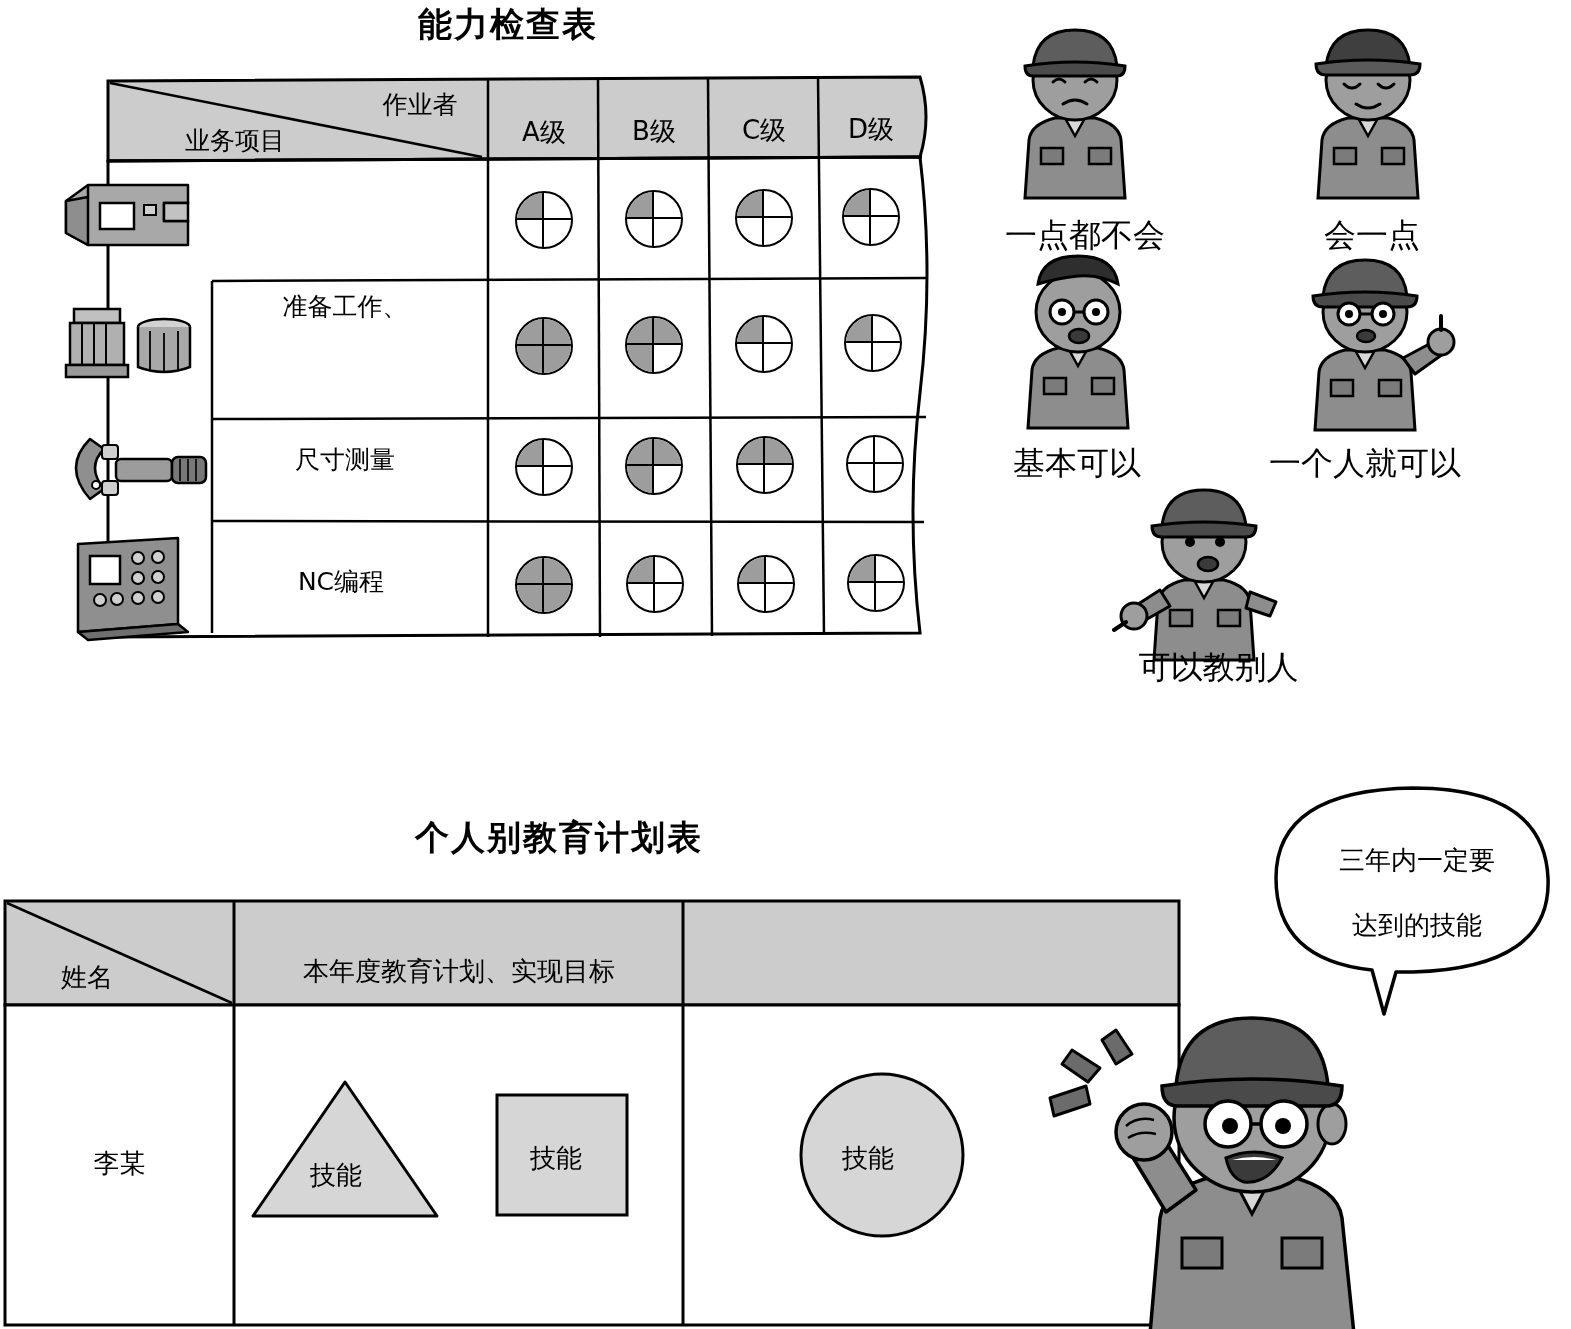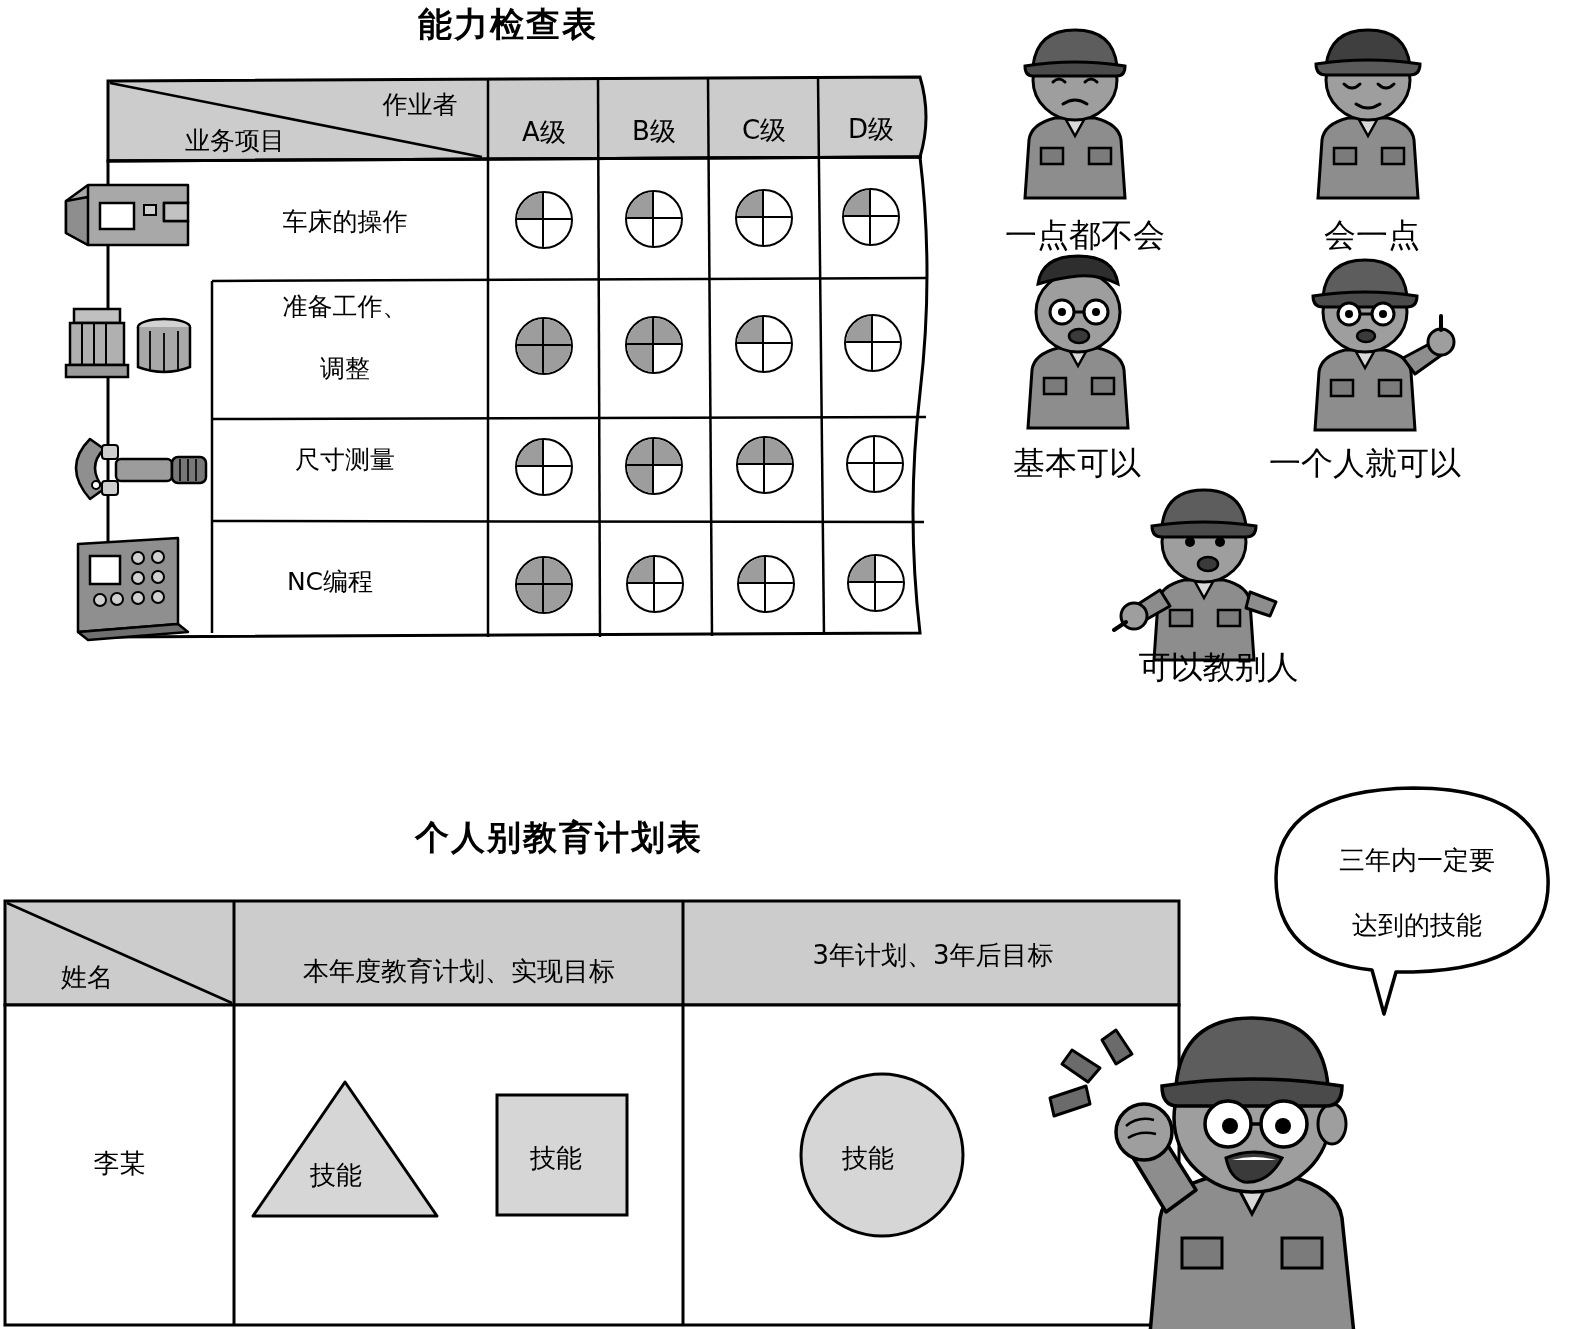--- a/index.html
+++ b/index.html
@@ -159,25 +159,23 @@
   </svg>
 
   <div class="cellbox" style="left:230px; top:14px; width:180px; height:34px;">作业者</div>
   <div class="cellbox" style="left:40px; top:50px; width:190px; height:34px;">业务项目</div>
 
   <div class="cellbox hdr-grade" style="left:393px; top:30px; width:102px; height:36px;">A级</div>
   <div class="cellbox hdr-grade" style="left:503px; top:29px; width:102px; height:36px;">B级</div>
   <div class="cellbox hdr-grade" style="left:613px; top:28px; width:102px; height:36px;">C级</div>
   <div class="cellbox hdr-grade" style="left:723px; top:27px; width:96px; height:36px;">D级</div>
 
-  <div class="rowlabel" style="left:100px; top:130px;">车床的操作</div>
   <div class="rowlabel" style="left:100px; top:215px;">准备工作、</div>
-  <div class="rowlabel" style="left:100px; top:277px;">调整</div>
   <div class="rowlabel" style="left:100px; top:368px;">尺寸测量</div>
-  <div class="rowlabel" style="left:85px; top:490px;">NC编程</div>
+  <div class="rowlabel" style="left:96px; top:490px;">NC编程</div>
 
   <svg class="char" style="left:-52px; top:90px;" width="160" height="110" viewBox="0 0 160 110">
     <path d="M18 38 L40 22 L140 22 L140 40 L116 40 L116 58 L140 58 L140 82 L40 82 L18 70 Z" fill="#a8a8a8" stroke="#000" stroke-width="2.5" stroke-linejoin="round"></path>
     <path d="M18 38 L18 70 L40 82 L40 34 Z" fill="#8e8e8e" stroke="#000" stroke-width="2.5" stroke-linejoin="round"></path>
     <path d="M40 34 L40 22" stroke="#000" stroke-width="2.5"></path>
     <rect x="52" y="40" width="34" height="26" fill="#fff" stroke="#000" stroke-width="2.5"></rect>
     <rect x="96" y="42" width="12" height="10" fill="#cfcfcf" stroke="#000" stroke-width="2"></rect>
     <rect x="116" y="40" width="24" height="18" fill="#c2c2c2" stroke="#000" stroke-width="2.5"></rect>
   </svg>
 
@@ -431,21 +429,20 @@
     <rect x="3" y="107" width="1174" height="320" fill="#ffffff" stroke="#000" stroke-width="3"></rect>
 
     <line x1="232" y1="3" x2="232" y2="427" stroke="#000" stroke-width="3"></line>
     <line x1="681" y1="3" x2="681" y2="427" stroke="#000" stroke-width="3"></line>
 
     <line x1="5" y1="5" x2="230" y2="105" stroke="#000" stroke-width="2.5"></line>
   </svg>
 
   <div class="plan-hdr" style="left:40px; top:62px; width:90px;">姓名</div>
   <div class="plan-hdr" style="left:242px; top:56px; width:430px;">本年度教育计划、实现目标</div>
-  <div class="plan-hdr" style="left:692px; top:40px; width:478px;">3年计划、3年后目标</div>
 
   <div class="plan-hdr" style="left:45px; top:248px; width:145px;">李某</div>
 
   <svg class="char" style="left:243px; top:176px;" width="200" height="150" viewBox="0 0 200 150">
     <polygon points="100,8 192,142 8,142" fill="#d6d6d6" stroke="#000" stroke-width="3" stroke-linejoin="round"></polygon>
   </svg>
   <div class="skilltag" style="left:308px; top:260px;">技能</div>
 
   <svg class="char" style="left:490px; top:192px;" width="140" height="130" viewBox="0 0 140 130">
     <rect x="5" y="5" width="130" height="120" fill="#d6d6d6" stroke="#000" stroke-width="3"></rect>

